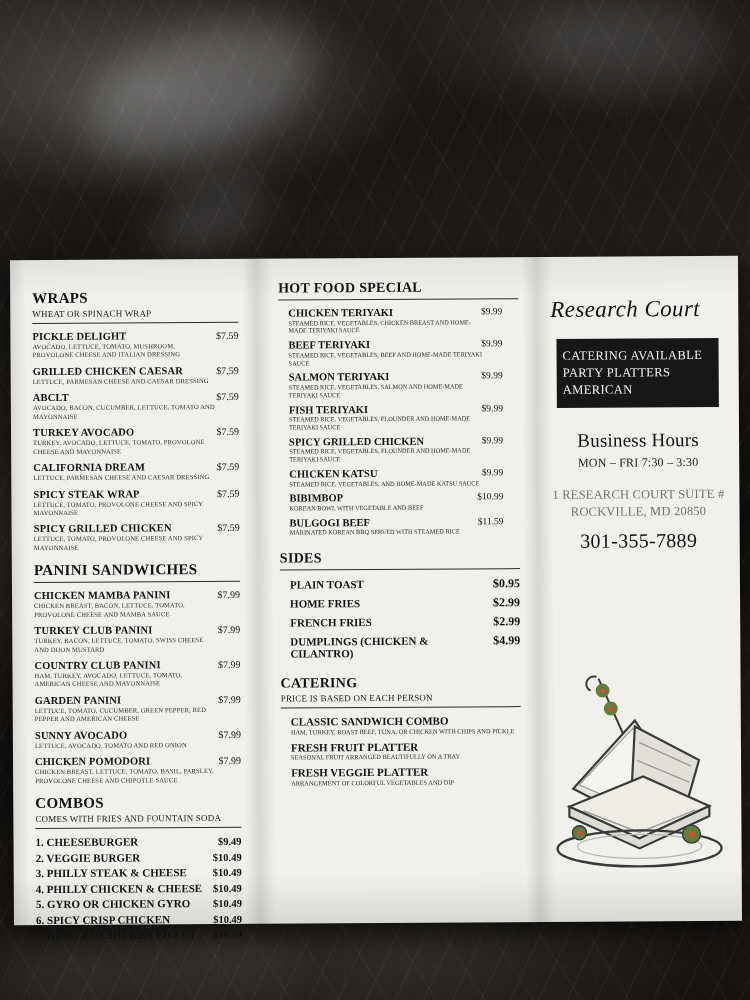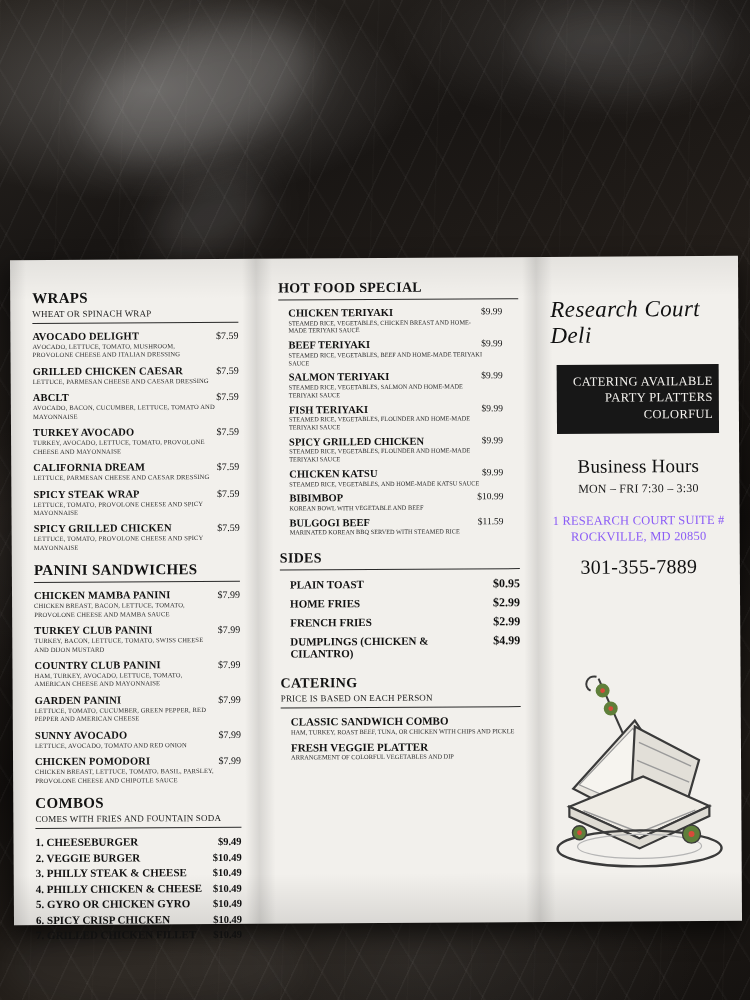--- a/index.html
+++ b/index.html
@@ -88,26 +88,26 @@
   .cat-name{font-size:11px;font-weight:700;color:#111;}
   .cat-desc{font-size:6.4px;color:#2c2c2c;text-transform:uppercase;line-height:1.25;margin-top:.5px;}
 
   
   .brand{
     text-align:left;font-style:italic;font-size:23px;line-height:1.12;color:#111;
     letter-spacing:.4px;margin-top:6px;
   }
   .brand .l2{display:block;}
   .blackbox{
-    margin:16px 6px 0 6px;background:#171717;color:#f4f2ee;text-align:right;
+    margin:16px 6px 0 6px;background:#171717;color:#f4f2ee;text-align:left;
     padding:9px 6px 10px 6px;font-size:12.5px;line-height:1.35;letter-spacing:.4px;
   }
   .hours-title{text-align:center;font-size:19px;color:#111;margin-top:22px;letter-spacing:.2px;}
   .hours-line{text-align:center;font-size:12px;color:#1a1a1a;margin-top:4px;letter-spacing:.2px;}
-  .addr{text-align:center;font-size:12.5px;color:#8b5cf6;margin-top:16px;line-height:1.3;letter-spacing:.2px;}
+  .addr{text-align:center;font-size:12.5px;color:#737373;margin-top:16px;line-height:1.3;letter-spacing:.2px;}
   .phone{text-align:center;font-size:20px;color:#111;margin-top:10px;letter-spacing:.3px;}
   .art{position:absolute;left:0;right:0;top:400px;height:220px;}
 </style>
 </head>
 <body>
 
 <div id="backdrop">
   <div class="glare g1"></div>
   <div class="glare g2"></div>
   <div class="glare g3"></div>
@@ -118,21 +118,21 @@
 
   <div class="panel" id="panel-left">
 
     <h2 class="sec">WRAPS</h2>
     <div class="sec-sub">WHEAT OR SPINACH WRAP</div>
     <div class="rule"></div>
 
     <div>
       <div class="item">
         <div class="item-row">
-            <span class="item-name">AVOCADO DELIGHT</span>
+            <span class="item-name">PICKLE DELIGHT</span>
             <span class="dots"></span>
             <span class="item-price">$7.59</span>
           </div>
         <div class="item-desc">AVOCADO, LETTUCE, TOMATO, MUSHROOM, PROVOLONE CHEESE AND ITALIAN DRESSING</div>
       </div>
       <div class="item">
         <div class="item-row">
             <span class="item-name">GRILLED CHICKEN CAESAR</span>
             <span class="dots"></span>
             <span class="item-price">$7.59</span>
@@ -342,36 +342,39 @@
 
     <h2 class="sec" style="margin-top:16px;">CATERING</h2>
     <div class="sec-sub" style="padding-left:0;">PRICE IS BASED ON EACH PERSON</div>
     <div class="rule"></div>
     <div>
       <div class="cat-item">
         <div class="cat-name">CLASSIC SANDWICH COMBO</div>
         <div class="cat-desc">HAM, TURKEY, ROAST BEEF, TUNA, OR CHICKEN WITH CHIPS AND PICKLE</div>
       </div>
       <div class="cat-item">
+        <div class="cat-name">FRESH FRUIT PLATTER</div>
+        <div class="cat-desc">SEASONAL FRUIT ARRANGED BEAUTIFULLY ON A TRAY</div>
+      </div>
+      <div class="cat-item">
         <div class="cat-name">FRESH VEGGIE PLATTER</div>
         <div class="cat-desc">ARRANGEMENT OF COLORFUL VEGETABLES AND DIP</div>
       </div>
     </div>
   </div>
 
   <div class="panel" id="panel-right">
     <div class="brand">
       <span>Research Court</span>
-      <span class="l2">Deli</span>
     </div>
 
     <div class="blackbox">
       <div>CATERING AVAILABLE</div>
       <div>PARTY PLATTERS</div>
-      <div>COLORFUL</div>
+      <div>AMERICAN</div>
     </div>
 
     <div class="hours-title">Business Hours</div>
     <div class="hours-line">MON – FRI 7:30 – 3:30</div>
 
     <div class="addr">
       <div>1 RESEARCH COURT SUITE #</div>
       <div>ROCKVILLE, MD 20850</div>
     </div>
     <div class="phone">301-355-7889</div>

